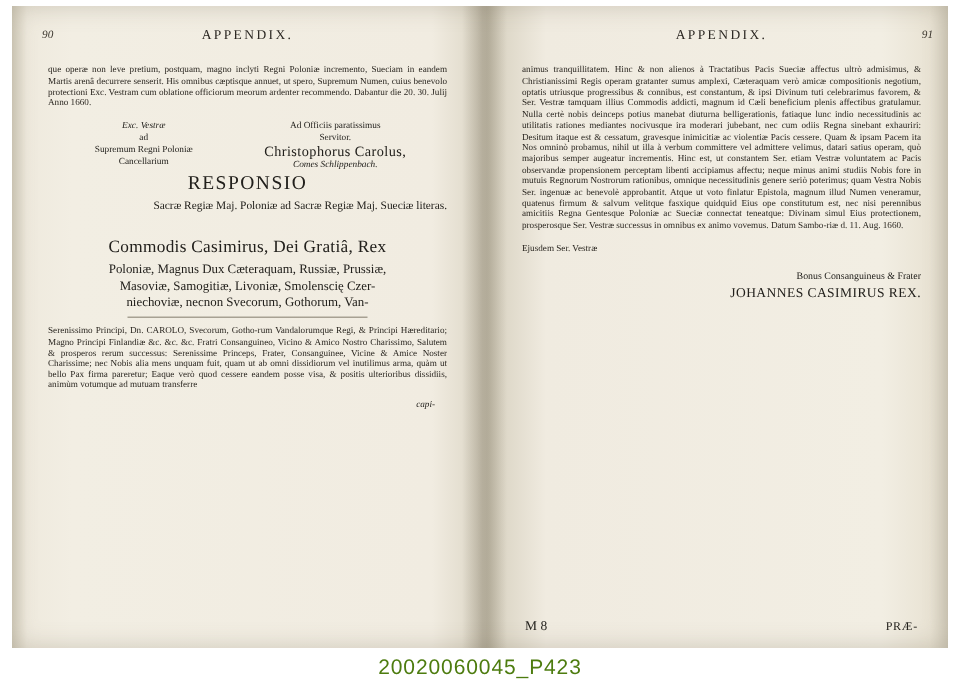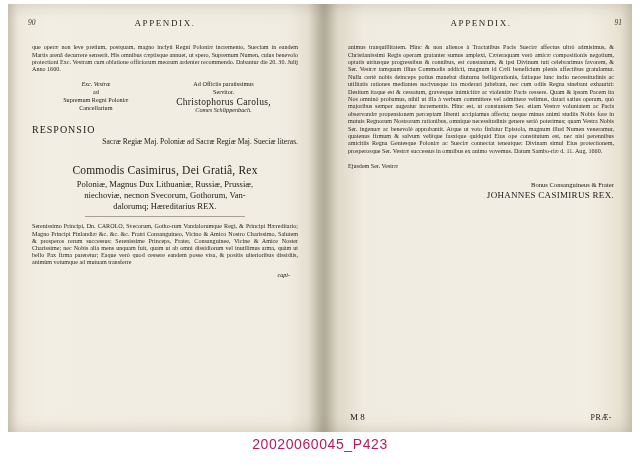--- a/index.html
+++ b/index.html
@@ -103,23 +103,23 @@
     font-size: 9.5px;
     letter-spacing: 0.3px;
     margin-top: 2px;
   }
   .sig-sub {
     font-size: 6.2px;
     font-style: italic;
   }
 
   .heading-responsio {
-    font-size: 10px;
+    text-align: center;
+    font-size: 13px;
     letter-spacing: 1px;
-    margin-top: 10px;
     margin-bottom: 2px;
   }
   .heading-sub {
     text-align: right;
     font-size: 7.6px;
     line-height: 9.4px;
     margin-bottom: 18px;
   }
   .title-big {
     text-align: center;
@@ -158,21 +158,21 @@
 
   .caption {
     position: absolute;
     left: 0;
     top: 436px;
     width: 640px;
     text-align: center;
     font-family: "Liberation Sans", sans-serif;
     font-size: 14px;
     letter-spacing: 0.6px;
-    color: #be185d;
+    color: #4d7c0f;
   }
 </style>
 </head>
 <body>
 
 <div class="scan">
   <div class="page-spread">
     <div class="gutter-shadow"></div>
 
     <div class="page page-left">
@@ -196,23 +196,23 @@
             <div>Servitor.</div>
             <div class="sig-name">Christophorus Carolus,</div>
             <div class="sig-sub">Comes Schlippenbach.</div>
           </div>
         </div>
 
         <div class="heading-responsio">RESPONSIO</div>
         <div class="heading-sub">Sacræ Regiæ Maj. Poloniæ ad Sacræ Regiæ Maj. Sueciæ literas.</div>
 
         <div class="title-big">Commodis Casimirus, Dei Gratiâ, Rex</div>
-        <div class="title-mid">Poloniæ, Magnus Dux Lithuaniæ, Russiæ, Prussiæ,</div>
+        <div class="title-mid">Poloniæ, Magnus Dux Cæteraquam, Russiæ, Prussiæ,</div>
+        <div class="title-mid">Masoviæ, Samogitiæ, Livoniæ, Smolenscię Czer-</div>
         <div class="title-mid">niechoviæ, necnon Svecorum, Gothorum, Van-</div>
-        <div class="title-mid">dalorumq; Hæreditarius REX.</div>
 
         <div class="rule"></div>
 
         <p class="body-text tight">Serenissimo Principi, Dn. CAROLO, Svecorum, Gotho-rum Vandalorumque Regi, &amp; Principi Hæreditario; Magno Principi Finlandiæ &amp;c. &amp;c. &amp;c. Fratri Consanguineo, Vicino &amp; Amico Nostro Charissimo, Salutem &amp; prosperos rerum successus: Serenissime Princeps, Frater, Consanguinee, Vicine &amp; Amice Noster Charissime; nec Nobis alia mens unquam fuit, quam ut ab omni dissidiorum vel inutilimus arma, quàm ut bello Pax firma pareretur; Eaque verò quod cessere eandem posse visa, &amp; positis ulterioribus dissidiis, animùm votumque ad mutuam transferre</p>
         <div class="catchword">capi-</div>
       </div>
     </div>
 
     <div class="page page-right">
       <div class="page-head">

